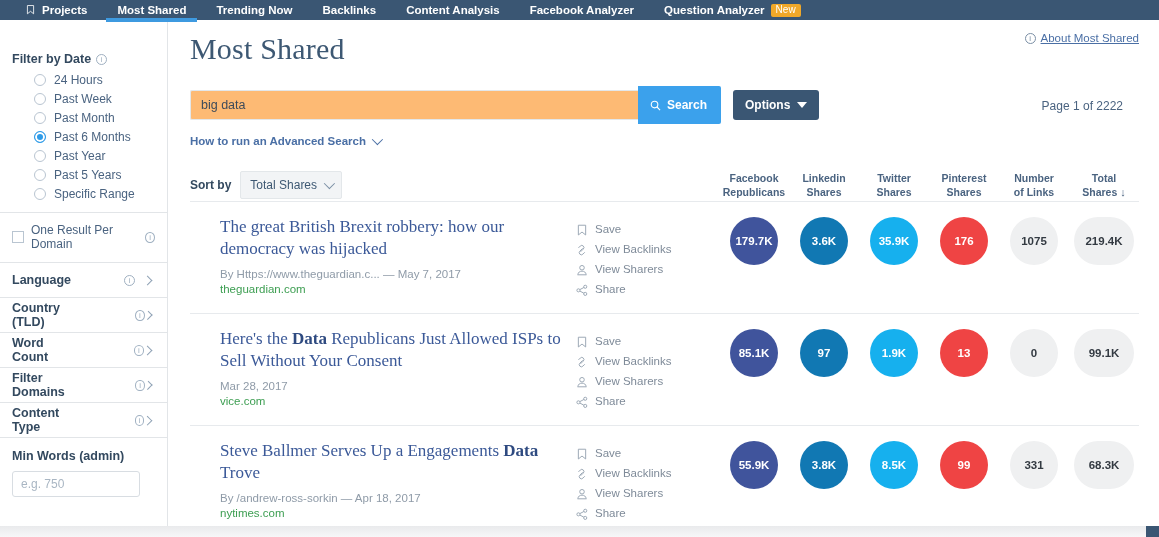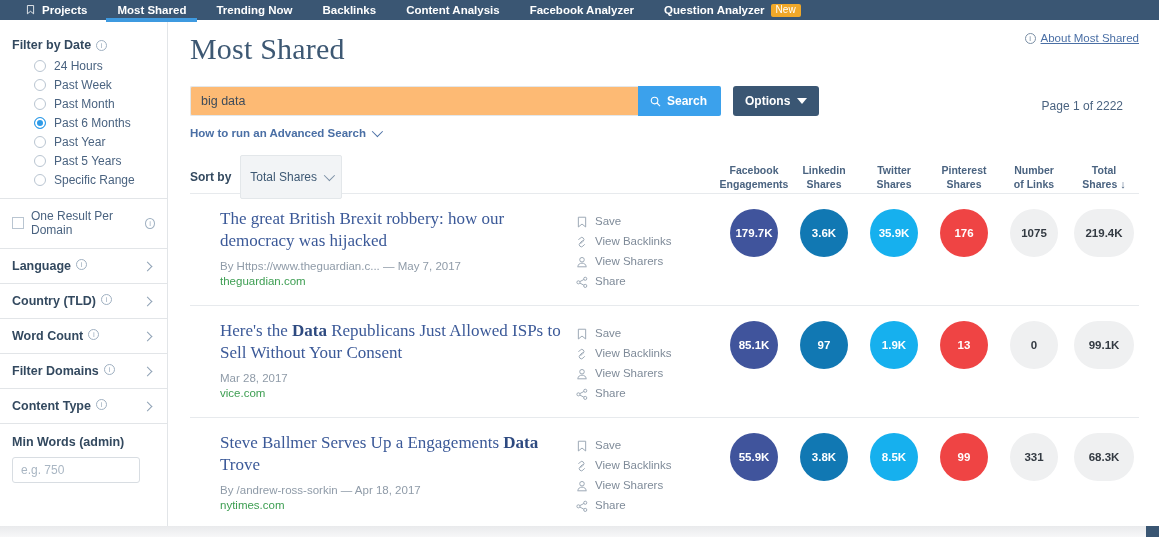--- a/index.html
+++ b/index.html
@@ -69,21 +69,21 @@
     padding: 0 0 0 0;
     font-size: 12px;
     color: #3d5873;
     height: 506px;
   }
   .sb-section { padding: 0 12px; }
   .sb-title {
     font-weight: bold;
     font-size: 12.5px;
     color: #33495f;
-    padding: 18px 0 4px 0;
+    padding: 32px 0 4px 0;
     display: flex;
     align-items: center;
   }
   .info-ico {
     display: inline-block;
     width: 11px; height: 11px;
     border: 1px solid #9fb0c1;
     border-radius: 50%;
     color: #9fb0c1;
     font-size: 8px;
@@ -135,21 +135,22 @@
     border-top: 1px solid #e2e5e8;
     padding: 11px 12px 11px 12px;
     cursor: pointer;
     height: 35px;
   }
   .accordion-label {
     font-weight: bold;
     font-size: 12.5px;
     color: #33495f;
     display: flex;
-    align-items: flex-start;
+    align-items: center;
+    gap: 48px;
   }
   .chev-right {
     width: 7px; height: 7px;
     border-right: 1.6px solid #8fa2b5;
     border-top: 1.6px solid #8fa2b5;
     transform: rotate(45deg);
     margin-right: 4px;
   }
   .minwords-wrap { border-top: 1px solid #e2e5e8; padding: 11px 12px 0 12px; }
   .minwords-label {
@@ -204,21 +205,21 @@
     background: #fdba74;
     border: 1px solid #e3e7ea;
     border-right: none;
     font-size: 12.5px;
     color: #3d4b5a;
     padding: 0 10px;
     font-family: "Liberation Sans", sans-serif;
     border-radius: 2px 0 0 2px;
   }
   .btn-search {
-    height: 30px;
+    height: 38px;
     background: #3ba1ec;
     color: #fff;
     font-size: 12px;
     font-weight: bold;
     border: none;
     padding: 0 14px 0 12px;
     display: flex; align-items: center;
     cursor: pointer;
     border-radius: 0 2px 2px 0;
     font-family: "Liberation Sans", sans-serif;
@@ -272,21 +273,21 @@
 
   
   .sort-row {
     display: flex;
     align-items: center;
     margin-top: 22px;
     height: 32px;
   }
   .sort-label { font-size: 12px; font-weight: bold; color: #33495f; margin-right: 9px; }
   .sort-select {
-    height: 44px;
+    height: 28px;
     background: #f2f4f6;
     border: 1px solid #e3e7ea;
     border-radius: 2px;
     display: flex; align-items: center;
     padding: 0 9px;
     font-size: 12px;
     color: #3d5873;
     cursor: pointer;
   }
   .cols {
@@ -545,21 +546,21 @@
       <span class="caret-dn thin"></span>
     </div>
 
     <div class="sort-row">
       <span class="sort-label">Sort by</span>
       <div class="sort-select">
         <span>Total Shares</span>
         <span class="caret-dn thin"></span>
       </div>
       <div class="cols" id="colHeaders">
-          <div class="col-h"><span>Facebook</span><span class="l2"><span>Engagements</span></span></div>
+          <div class="col-h"><span>Facebook</span><span class="l2"><span>Republicans</span></span></div>
           <div class="col-h"><span>Linkedin</span><span class="l2"><span>Shares</span></span></div>
           <div class="col-h"><span>Twitter</span><span class="l2"><span>Shares</span></span></div>
           <div class="col-h"><span>Pinterest</span><span class="l2"><span>Shares</span></span></div>
           <div class="col-h"><span>Number</span><span class="l2"><span>of Links</span></span></div>
           <div class="col-h"><span>Total</span><span class="l2"><span>Shares</span> <span class="arrow-dn">↓</span></span></div>
         </div>
     </div>
 
     <div id="resultsList">
         <div class="result">

